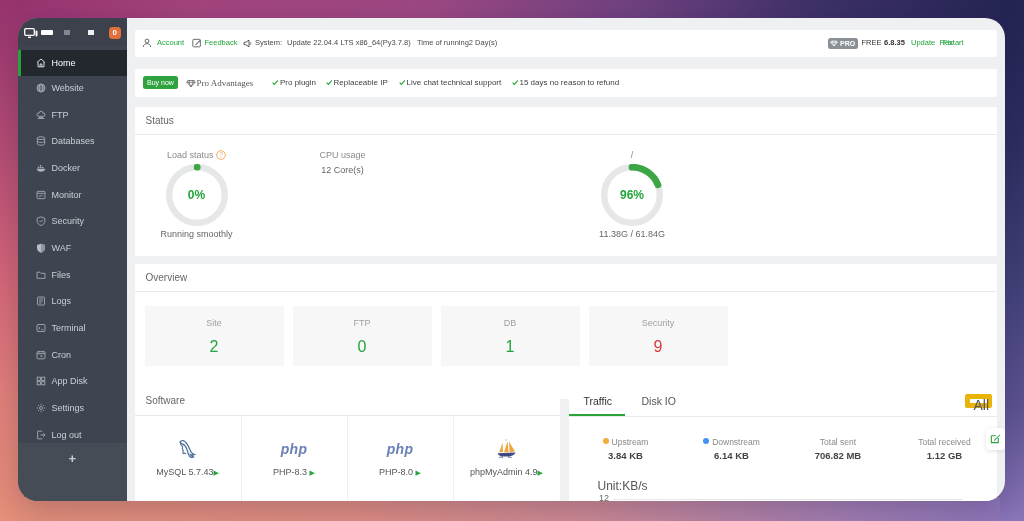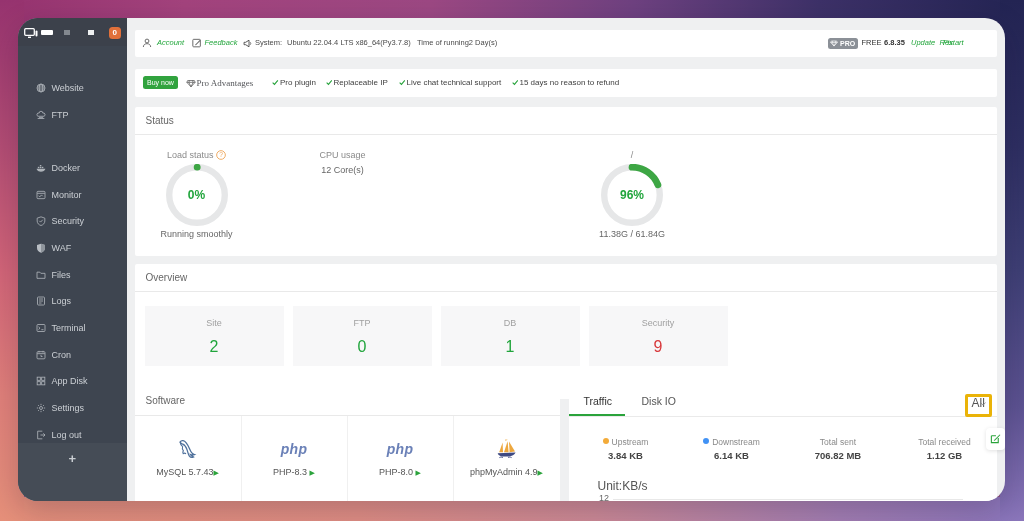--- a/index.html
+++ b/index.html
@@ -34,21 +34,21 @@
   .mitem.sel { background:#23272e; border-left:3px solid #26a33b; color:#fff; }
   .mitem.sel .mi { left:14.5px; }
   .mitem.sel .mt { left:30.5px; }
   .tb { position:absolute; }
   
   .card { position:absolute; background:#fff; border-radius:2px; }
   .hdr { height:28px; line-height:28px; padding:0 11px; font-size:10px; color:#666; border-bottom:1px solid #e9e9e9; }
   
   #nav { left:116.5px; top:12px; width:862px; height:26.5px; font-size:7.5px; color:#4a4a4a; }
   #nav .it { position:absolute; top:0; height:26.5px; line-height:26.5px; white-space:nowrap; }
-  .grn { color:#20a53a;font-style:italic; }
+  .grn { color:#20a53a; }
   
   #buy { left:116.5px; top:50.5px; width:862px; height:28px; font-size:8px; color:#3e3e3e; }
   #buy .it { position:absolute; top:0; height:28px; line-height:28px; white-space:nowrap; }
   .chk { color:#26a33b; font-weight:bold; font-size:8.5px; }
   
   #status { left:116.5px; top:89px; width:862px; height:149px; }
   .gauge { position:absolute; top:42px; width:124px; text-align:center; }
   .glab { font-size:9px; color:#8a8a8a; height:13px; line-height:13px; }
   .gsub { font-size:9px; color:#666; margin-top:2.5px; line-height:11px; }
   .gwrap { position:relative; width:62px; height:62px; margin:2px auto 0; }
@@ -68,21 +68,21 @@
   .phplogo { margin-top:25px; font-size:14px; font-weight:bold; font-style:italic; color:#6a80b7; letter-spacing:0.3px; line-height:16px; }
   
   #traf { left:550.5px; top:367.5px; width:428px; height:116px; }
   .tab { position:absolute; top:0; height:30px; line-height:30px; font-size:10.5px; color:#333; }
   #tdiv { position:absolute; left:0; top:30px; width:100%; border-top:1px solid #eaeaea; }
   #tund { position:absolute; left:0; top:28.5px; width:56px; height:2px; background:#2aa33b; }
   .tstat { position:absolute; top:51px; width:107px; text-align:center; }
   .tl { font-size:8.5px; color:#898989; white-space:nowrap; line-height:11px; }
   .tv { font-size:9.5px; color:#444; font-weight:bold; margin-top:2.5px; line-height:11px; }
   .dot { display:inline-block; width:6px; height:6px; border-radius:50%; margin-right:3px; vertical-align:0.5px; }
-  #allsel { position:absolute; right:5px; top:8.5px; width:27px; height:23px; border:3px solid #eab308; border-radius:2px; font-size:12px; color:#555; line-height:12px; padding-left:4px; }
+  #allsel { position:absolute; right:5px; top:8.5px; width:27px; height:14px; border:5px solid #eab308; border-radius:2px; font-size:14px; color:#555; line-height:12px; padding-left:4px; }
   #unit { position:absolute; left:29px; top:95px; font-size:12px; color:#555; line-height:11px; }
   #y12 { position:absolute; left:30.5px; top:107.5px; font-size:9px; color:#666; line-height:11px; }
   #gline { position:absolute; left:44.5px; top:113.3px; width:350px; border-top:1px solid #e8e8e8; }
   
   #editbtn { position:absolute; right:0; top:410px; width:19.5px; height:22px; background:#fff; border-radius:4px; box-shadow:0 1px 4px rgba(0,0,0,.12); }
   #editbtn svg { position:absolute; left:4px; top:5px; }
 </style>
 </head>
 <body>
 <div class="bgs" id="bgtop"></div>
@@ -98,34 +98,47 @@
           <rect x="4" y="8.6" width="3" height="1.4" fill="#fff"></rect>
           <rect x="11.5" y="2.5" width="2" height="6" rx="1" fill="#fff"></rect>
         </svg>
       <div class="tb" style="left:22.5px;top:12px;width:12px;height:5.4px;background:#fff;border-radius:1px"></div>
       <div class="tb" style="left:46px;top:12px;width:6.4px;height:5.4px;background:#83888f"></div>
       <div class="tb" style="left:69.5px;top:12px;width:6.4px;height:5.4px;background:#eef0f1"></div>
       <div class="tb" style="left:91px;top:8.5px;width:11.6px;height:12px;background:#e1703a;border-radius:3.5px;color:#fff;font-size:8px;font-weight:bold;text-align:center;line-height:12px">0</div>
     </div>
     <div id="sfoot"></div>
     <div id="plus">+</div>
+    <div class="mitem sel" style="top:32px">
+        <svg class="mi" viewBox="0 0 12 12">
+          <path d="M1.2 5.4 L6 1.2 L10.8 5.4 M2.4 4.8 V10.6 H9.6 V4.8 M4.9 10.6 V7.2 h2.2 v3.4" fill="none" stroke="#e8eaec" stroke-width="1.1"></path>
+        </svg>
+        <span class="mt">Home</span>
+      </div>
     <div class="mitem" style="top:57px">
         <svg class="mi" viewBox="0 0 12 12">
           <circle cx="6" cy="6" r="4.8" fill="none" stroke="#aeb3b9" stroke-width="1"></circle>
           <ellipse cx="6" cy="6" rx="2.2" ry="4.8" fill="none" stroke="#aeb3b9" stroke-width="1"></ellipse>
           <path d="M1.2 6 h9.6 M2 3.6 h8 M2 8.4 h8" stroke="#aeb3b9" stroke-width="1" fill="none"></path>
         </svg>
         <span class="mt">Website</span>
       </div>
     <div class="mitem" style="top:83.6px">
         <svg class="mi" viewBox="0 0 12 12">
           <path d="M6 1.5 a2.2 2.2 0 0 1 2.2 2.2 a2 2 0 0 1 1.4 3.8 H2.4 a2 2 0 0 1 1.4 -3.8 A2.2 2.2 0 0 1 6 1.5 z" fill="none" stroke="#aeb3b9" stroke-width="1"></path>
           <path d="M2 10.2 h8 M3.5 8.9 h5" stroke="#aeb3b9" stroke-width="1"></path>
         </svg>
         <span class="mt">FTP</span>
+      </div>
+    <div class="mitem" style="top:110.3px">
+        <svg class="mi" viewBox="0 0 12 12">
+          <ellipse cx="6" cy="2.6" rx="4.4" ry="1.7" fill="none" stroke="#aeb3b9" stroke-width="1"></ellipse>
+          <path d="M1.6 2.6 v6.8 c0 0.9 2 1.7 4.4 1.7 c2.4 0 4.4 -0.8 4.4 -1.7 V2.6 M1.6 6 c0 0.9 2 1.7 4.4 1.7 c2.4 0 4.4 -0.8 4.4 -1.7" fill="none" stroke="#aeb3b9" stroke-width="1"></path>
+        </svg>
+        <span class="mt">Databases</span>
       </div>
     <div class="mitem" style="top:137px">
         <svg class="mi" viewBox="0 0 12 12">
           <path d="M0.8 6.8 h10.4 c0 0 -0.6 3.6 -5.2 3.6 c-4.6 0 -5.2 -3.6 -5.2 -3.6 z" fill="#aeb3b9"></path>
           <rect x="2.2" y="4.6" width="1.8" height="1.6" fill="#aeb3b9"></rect>
           <rect x="4.6" y="4.6" width="1.8" height="1.6" fill="#aeb3b9"></rect>
           <rect x="7" y="4.6" width="1.8" height="1.6" fill="#aeb3b9"></rect>
           <rect x="4.6" y="2.4" width="1.8" height="1.6" fill="#aeb3b9"></rect>
         </svg>
         <span class="mt">Docker</span>
@@ -212,21 +225,21 @@
     <div class="it" style="left:57px;top:1px"><svg width="10" height="10" viewBox="0 0 12 12" style="vertical-align:-2px">
           <rect x="1" y="1.6" width="9" height="9" rx="1" fill="none" stroke="#6b6b6b" stroke-width="1.2"></rect>
           <path d="M4 7.8 L9.6 2 l0.9 0.9 L5 8.4 l-1.5 0.4 z" fill="#6b6b6b"></path>
         </svg></div>
     <div class="it grn" style="left:70px">Feedback</div>
     <div class="it" style="left:108.5px;top:1px"><svg width="9" height="9" viewBox="0 0 12 12" style="vertical-align:-2px">
           <path d="M1.4 4.4 h2.2 L8 1.6 v8.8 L3.6 7.6 H1.4 z" fill="none" stroke="#4a4a4a" stroke-width="1.2"></path>
           <path d="M9.5 4.2 a2.6 2.6 0 0 1 0 3.6" fill="none" stroke="#4a4a4a" stroke-width="1"></path>
         </svg></div>
     <div class="it" style="left:120.5px">System:</div>
-    <div class="it" style="left:152.5px">Ubuntu 22.04.4 LTS x86_64(Py3.7.8)</div>
+    <div class="it" style="left:152.5px">Update 22.04.4 LTS x86_64(Py3.7.8)</div>
     <div class="it" style="left:282.5px">Time of running2 Day(s)</div>
     <div class="it" style="left:693px;top:7.7px;height:11px;line-height:11px;background:#8b9097;border-radius:2.5px;color:#fff;font-size:7px;padding:0 3px 0 2.5px;font-weight:bold"><svg width="8" height="8" viewBox="0 0 12 12" style="vertical-align:-1.5px;margin-right:2px">
           <path d="M2 3 h8 l1 2.2 L6 10.6 L1 5.2 z M1 5.2 h10 M4.2 3 L3.4 5.2 L6 10.6 L8.6 5.2 L7.8 3" fill="none" stroke="#fff" stroke-width="1"></path>
         </svg>PRO</div>
     <div class="it" style="left:727px;color:#333;font-size:7.5px">FREE</div>
     <div class="it" style="left:749.5px;color:#333;font-weight:bold;font-size:7.5px">6.8.35</div>
     <div class="it grn" style="left:776.5px">Update</div>
     <div class="it grn" style="left:808.5px">Fix</div>
     <div class="it grn" style="left:805px">Restart</div>
   </div>

